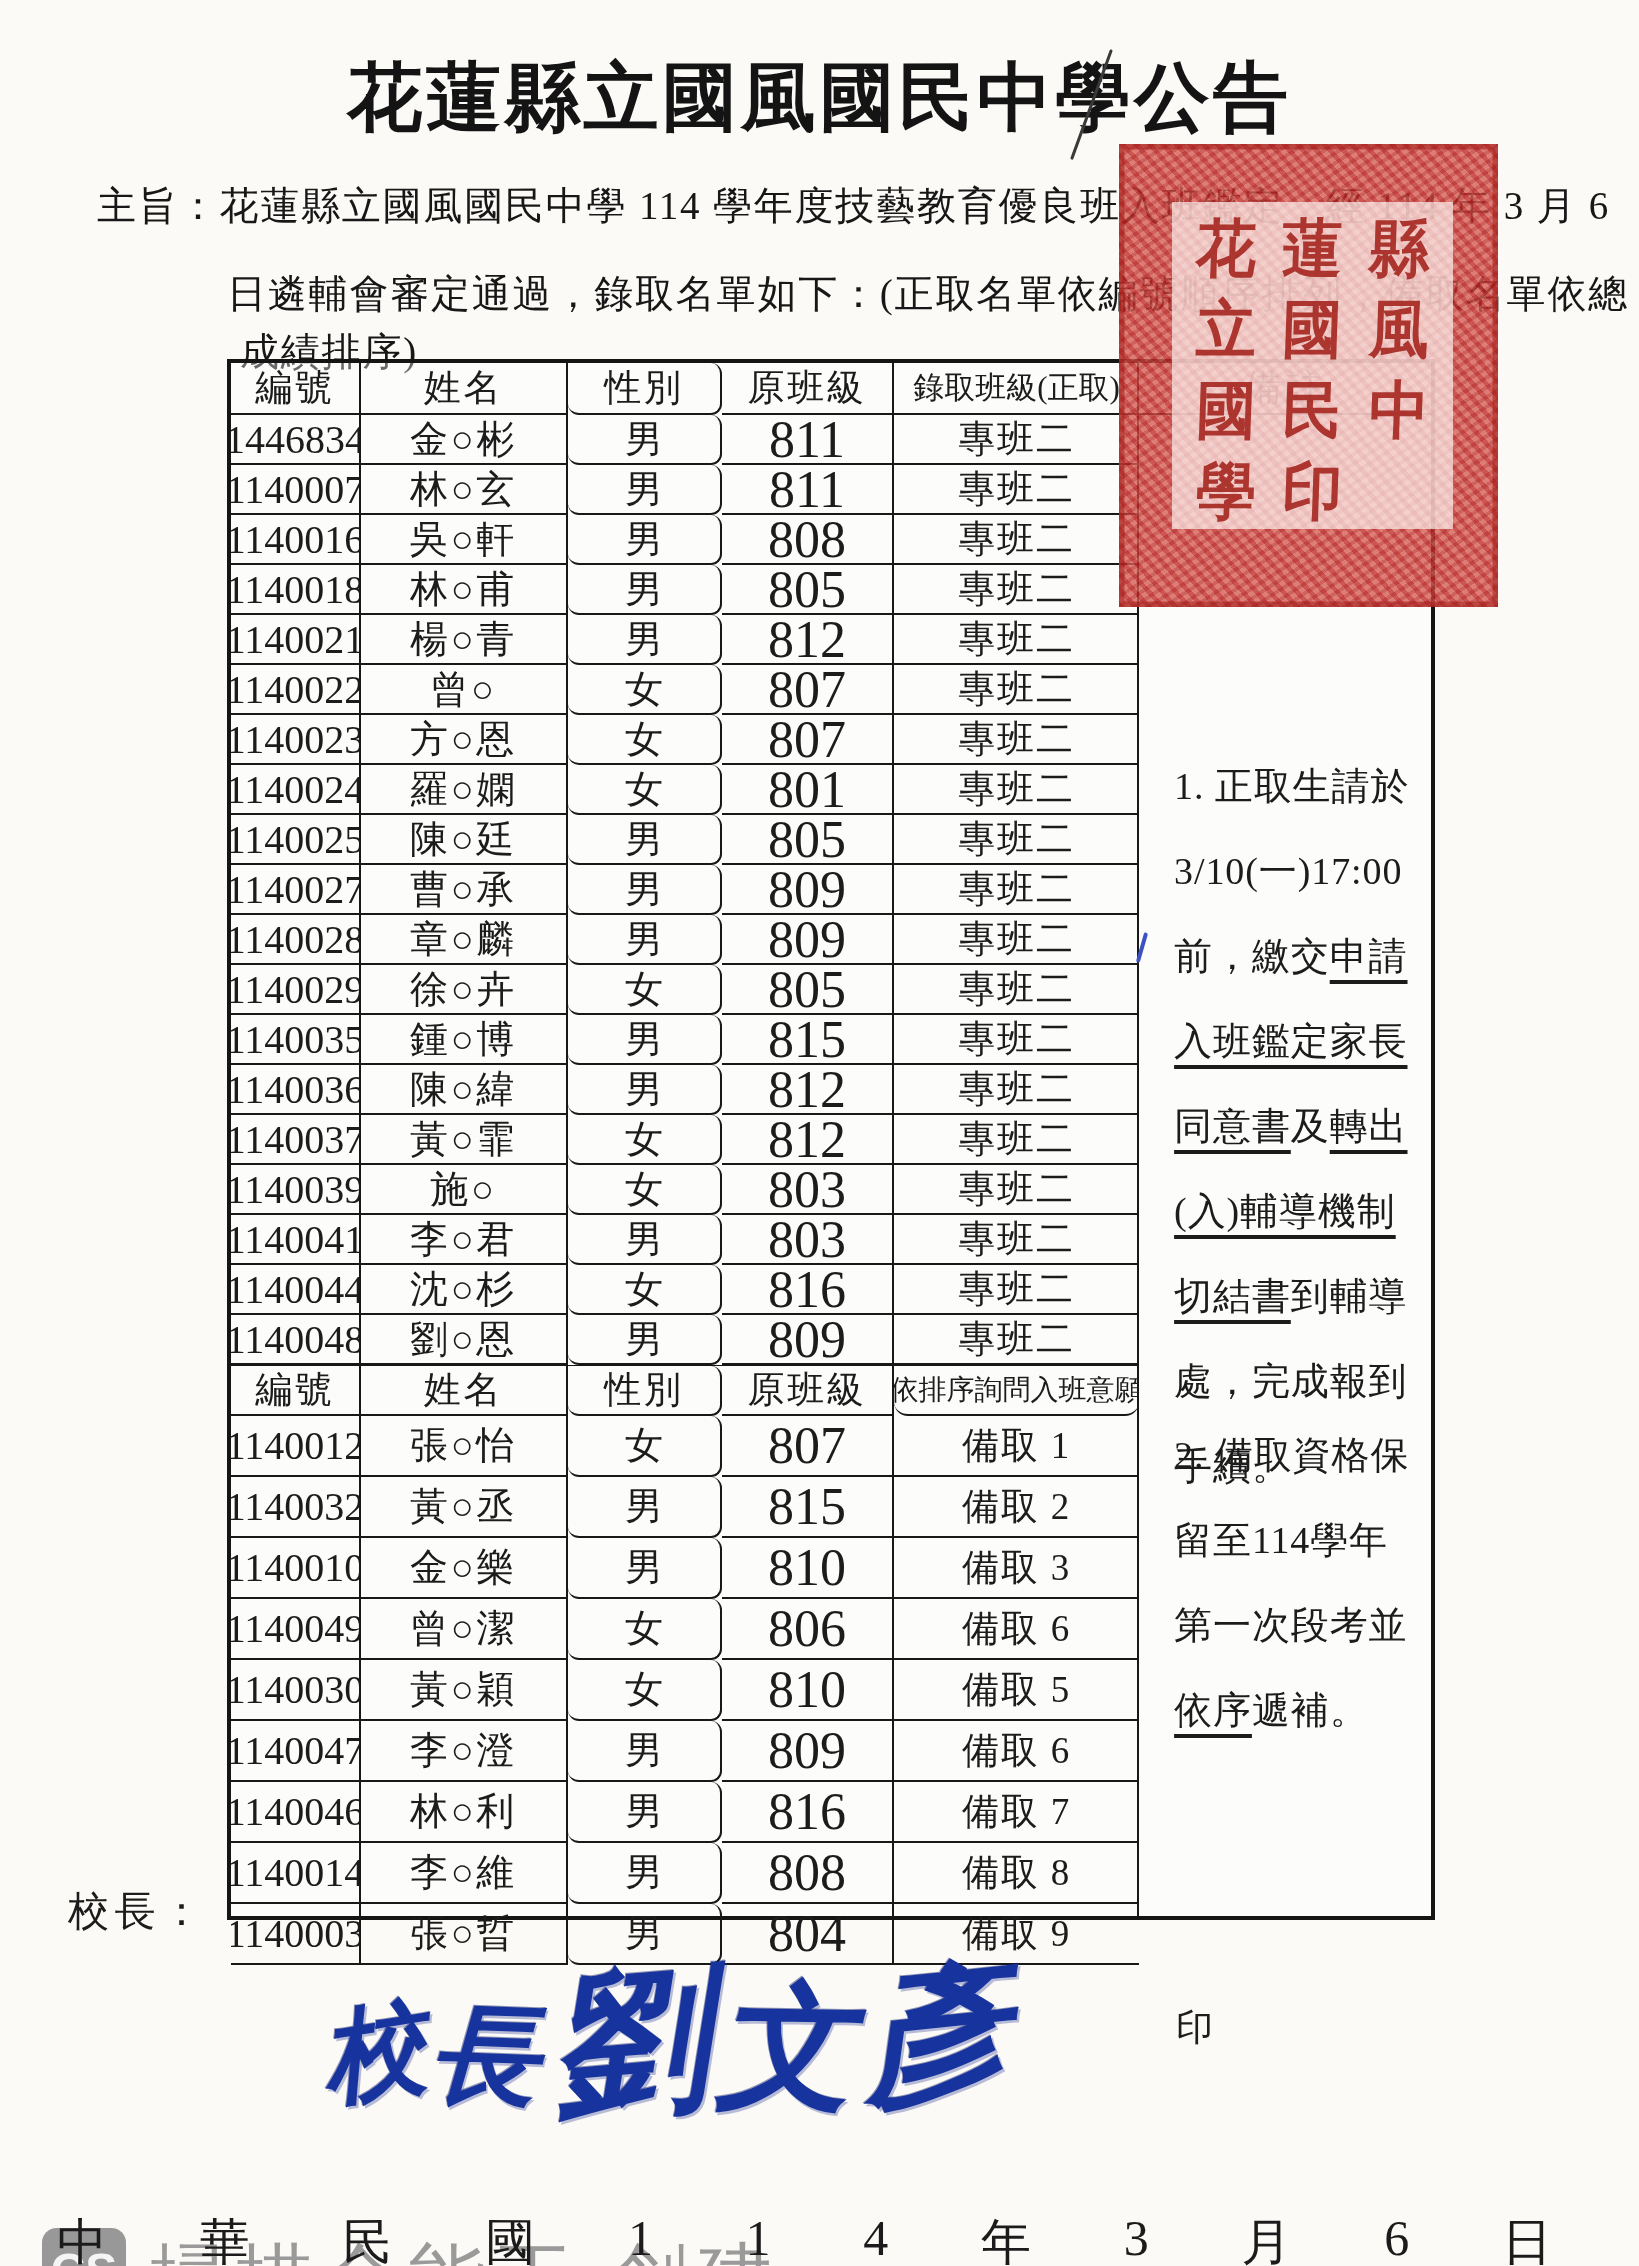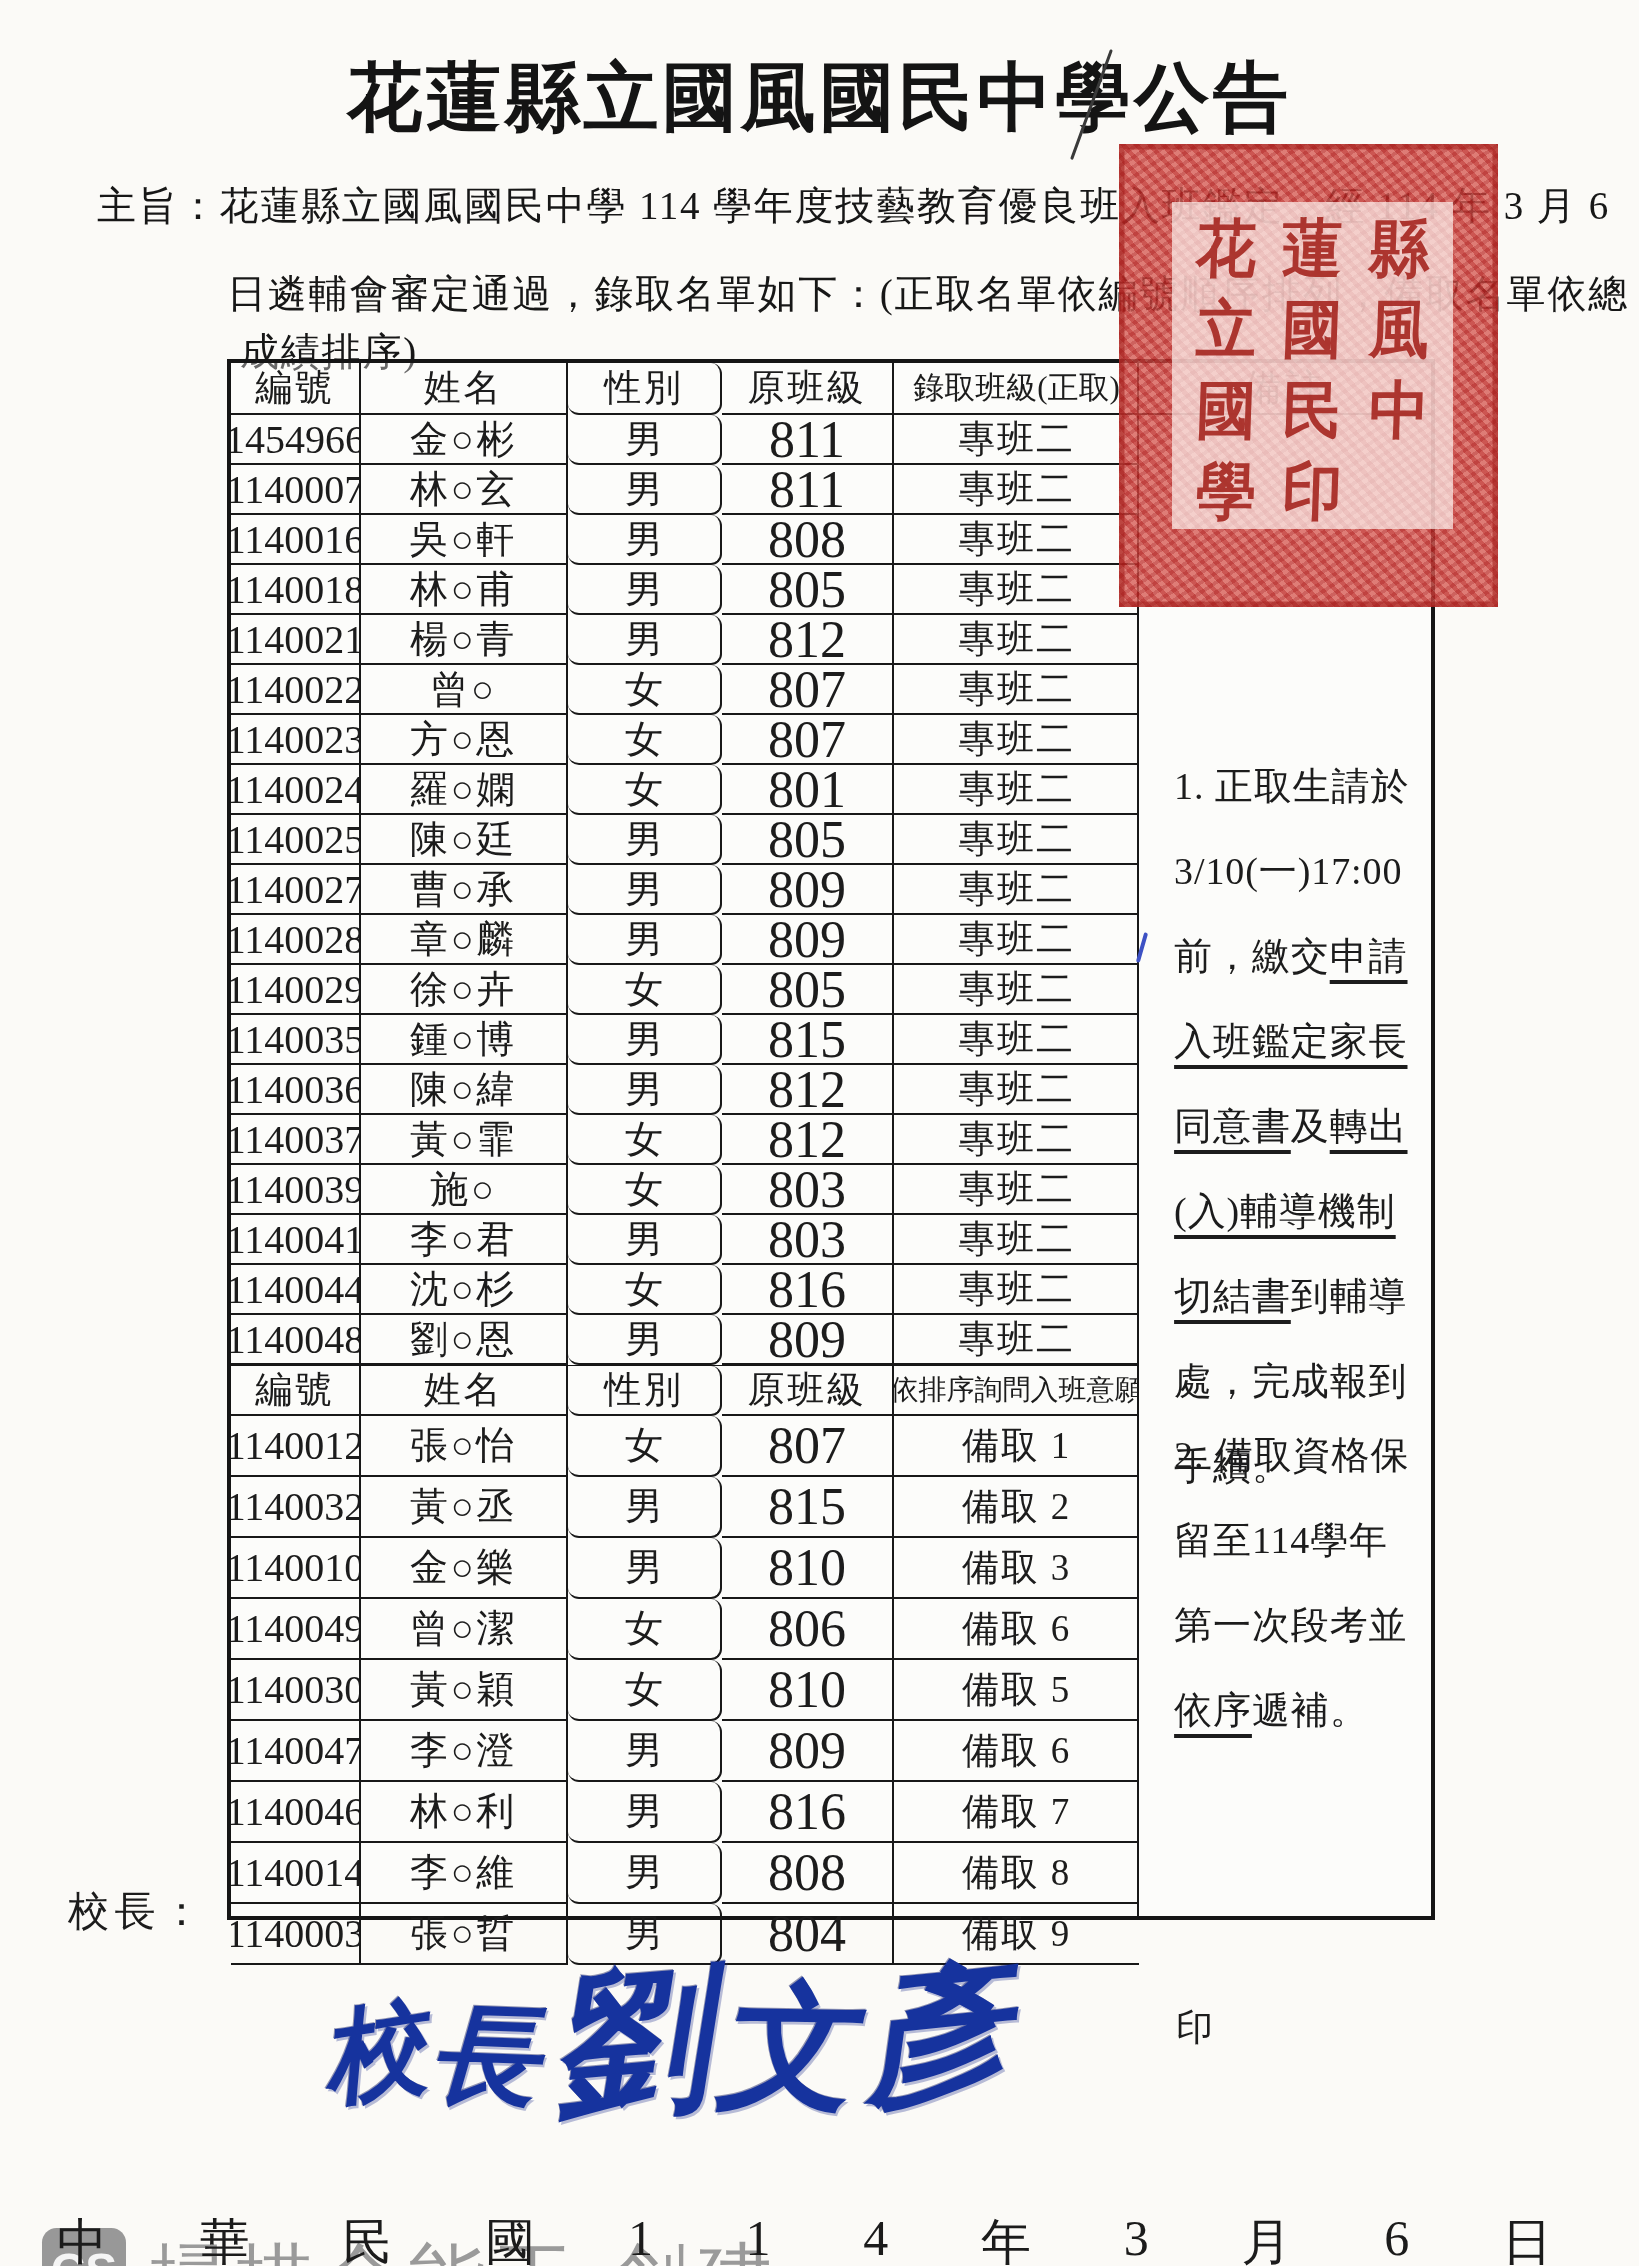--- a/index.html
+++ b/index.html
@@ -48,21 +48,21 @@
     overflow:hidden; white-space:nowrap;
   }
   .cell:nth-child(5n) { border-right:none; }
   .c0 { font-size:40px; }
   .c1 { font-size:38px; letter-spacing:2.7px; }
   .c2 { font-size:38px;border-radius:11px; }
   .c3 { font-size:52px; }
   .c4 { font-size:37px; letter-spacing:1.8px; }
   .h  { font-size:37px !important; letter-spacing:2.7px; }
   .hs { font-size:31px !important; letter-spacing:0; }
-  .hs2{ font-size:28px !important; letter-spacing:0; }
+  .hs2{ font-size:28px !important; letter-spacing:0;border-radius:14px; }
 
   
   #notes-col {
     position:absolute; left:906px; top:0; bottom:0; right:0;
     border-left:2.7px solid #181818;
     display:flex; flex-direction:column;
   }
   #notes-header {
     height:52px; border-bottom:2.7px solid #181818;
     display:flex; align-items:center; justify-content:center;
@@ -164,21 +164,21 @@
 <div id="subject3" class="subject-line">成績排序)</div>
 
 <div id="doc-table">
   <div id="left-tables">
     <div id="t1">
         <div class="cell h c0">編號</div>
         <div class="cell h c1">姓名</div>
         <div class="cell h c2">性別</div>
         <div class="cell h c3">原班級</div>
         <div class="cell h c4 hs">錄取班級(正取)</div>
-        <div class="cell c0">1454966</div>
+        <div class="cell c0">1446834</div>
         <div class="cell c1">金○彬</div>
         <div class="cell c2">男</div>
         <div class="cell c3">811</div>
         <div class="cell c4">專班二</div>
         <div class="cell c0">1140007</div>
         <div class="cell c1">林○玄</div>
         <div class="cell c2">男</div>
         <div class="cell c3">811</div>
         <div class="cell c4">專班二</div>
         <div class="cell c0">1140016</div>

